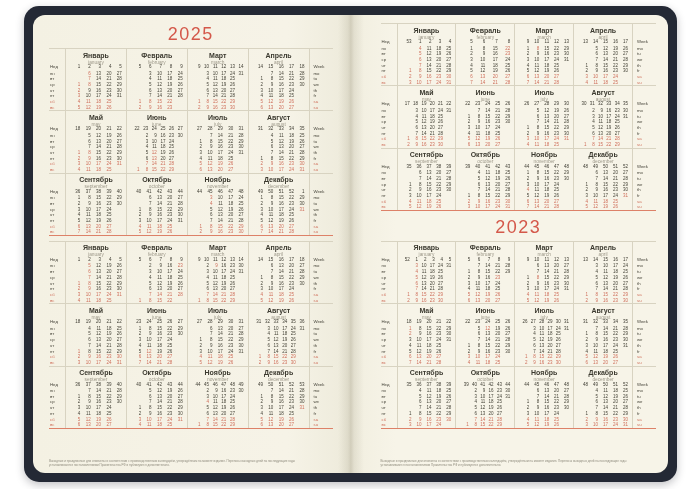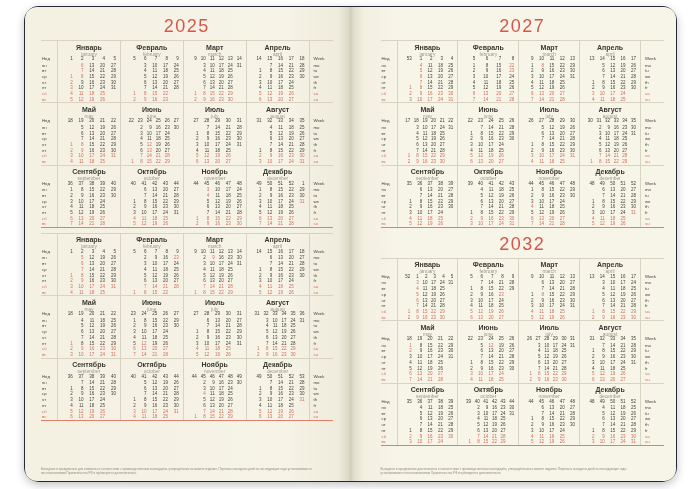--- a/index.html
+++ b/index.html
@@ -3,21 +3,21 @@
 <meta charset="utf-8">
 <style>
   :root{
     --line:#d8d3c1; --day:#474539; --red:#cf6f5b; --accent:#d4584a;
   }
   *{box-sizing:border-box}
   html,body{margin:0;padding:0}
   body{width:700px;height:489px;background:#ffffff;overflow:hidden;
        font-family:"Liberation Sans", sans-serif;position:relative}
   .book{position:absolute;left:24px;top:6px;width:653px;height:476px;
-        background:#242935;border-radius:15px;padding:1px;
+        background:#242935;border-radius:15px;padding:9px;
         box-shadow:0 3px 8px rgba(40,40,50,.28)}
   .pages{position:relative;display:flex;width:100%;height:100%;
          border-radius:12px;overflow:hidden}
   .pages::after{content:"";position:absolute;left:50%;top:0;bottom:0;width:26px;
         transform:translateX(-50%);pointer-events:none;
         background:linear-gradient(90deg,rgba(70,60,35,0) 0%,rgba(70,60,35,.07) 38%,
                    rgba(95,85,60,.17) 50%,rgba(70,60,35,.06) 62%,rgba(70,60,35,0) 100%)}
   .page{flex:1;position:relative}
   .page.left{background:linear-gradient(90deg,#f4f1e3 0%,#f6f3e7 80%,#efecdd 96%,#e8e5d4 100%)}
   .page.right{background:linear-gradient(90deg,#eae7d7 0%,#f3f0e2 4%,#f7f4e8 14%,#f7f4e8 100%)}
@@ -1740,21 +1740,20 @@
               </div>
             </div>
           </div>
         <div class="footer-note">Выходные и праздничные дни отмечены в соответствии с производственным календарём, утверждённым на момент издания. Переносы выходных дней на последующие годы устанавливаются постановлениями Правительства РФ и публикуются дополнительно.</div>
       </div>
     </div>
     <div class="page right">
       <div class="page-inner">
         <div class="years">
             <div class="year-section">
-              <div class="year-title">2027</div>
               <div class="year-grid">
                 <div class="band">
                   <div class="col side-left">
                     <div class="side-spacer"></div>
                     <div class="side-cell head">Нед</div>
                     <div class="side-cell">пн</div>
                     <div class="side-cell">вт</div>
                     <div class="side-cell">ср</div>
                     <div class="side-cell">чт</div>
                     <div class="side-cell">пт</div>
@@ -2569,21 +2568,21 @@
                     <div class="side-cell">we</div>
                     <div class="side-cell">th</div>
                     <div class="side-cell">fr</div>
                     <div class="side-cell red">sa</div>
                     <div class="side-cell red">su</div>
                   </div>
                 </div>
               </div>
             </div>
             <div class="year-section">
-              <div class="year-title">2032</div>
+              <div class="year-title">2023</div>
               <div class="year-grid">
                 <div class="band">
                   <div class="col side-left">
                     <div class="side-spacer"></div>
                     <div class="side-cell head">Нед</div>
                     <div class="side-cell">пн</div>
                     <div class="side-cell">вт</div>
                     <div class="side-cell">ср</div>
                     <div class="side-cell">чт</div>
                     <div class="side-cell">пт</div>

